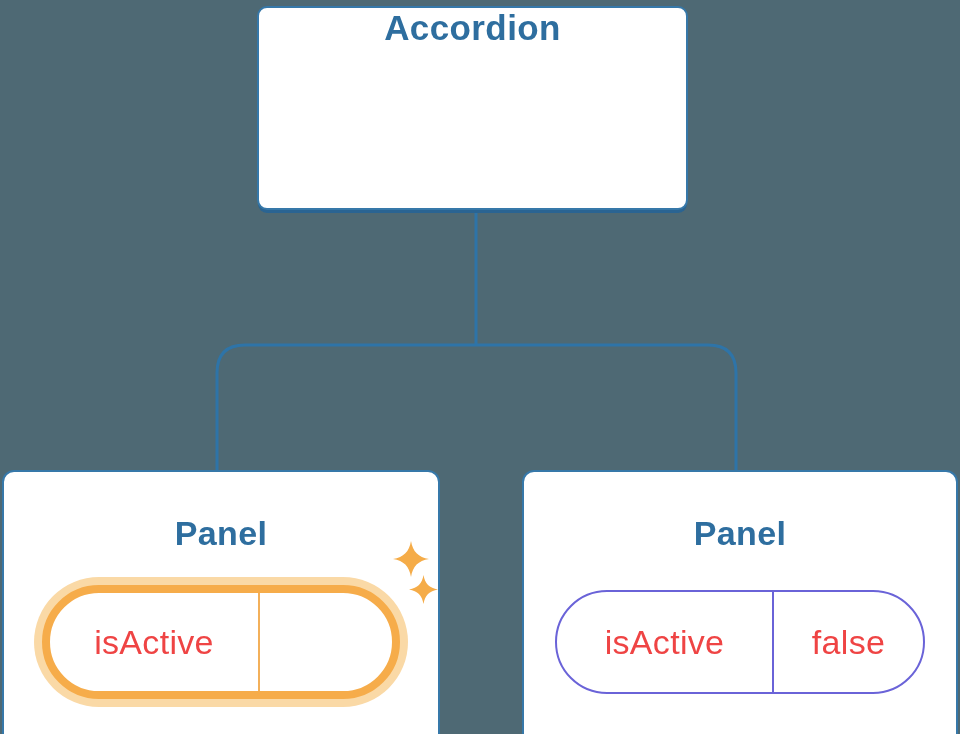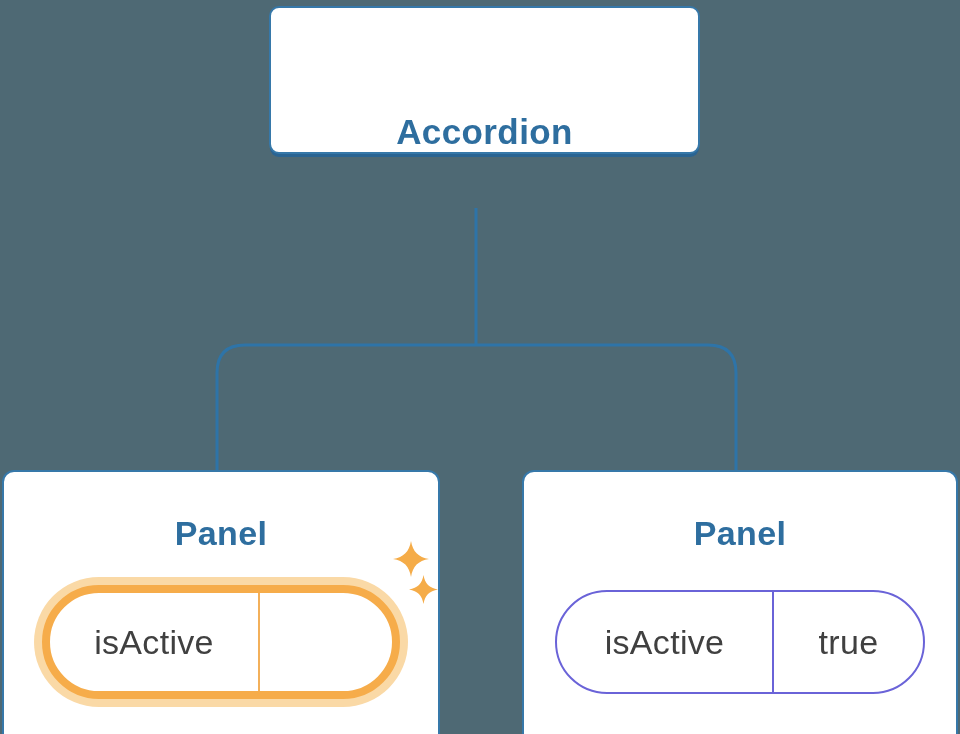--- a/index.html
+++ b/index.html
@@ -27,26 +27,25 @@
     position: absolute;
     background: #ffffff;
     border: 2px solid #3678A9;
     box-shadow: 0 4px 0 -1px #2A6492;
     box-sizing: border-box;
   }
   .root-node {
     left: 257px;
     top: 6px;
     width: 431px;
-    height: 148px;
+    height: 204px;
     border-radius: 10px;
     display: flex;
-    align-items: flex-end;
+    align-items: flex-start;
     justify-content: center;
-    margin-left: 12px;
   }
   .node-label {
     font-size: 35px;
     font-weight: 600;
     letter-spacing: 0.4px;
     color: #2E6E9F;
   }
   .panel-node {
     top: 470px;
     height: 320px;
@@ -89,21 +88,21 @@
     top: 118px;
     width: 370px;
     height: 104px;
     border: 2px solid #6A63D8;
   }
   .pill-cell {
     display: flex;
     align-items: center;
     justify-content: center;
     font-size: 34px;
-    color: #404040;
+    color: #ef4444;
     letter-spacing: 0.3px;
   }
   .pill-highlight .cell-key { flex: 0 0 208px; }
   .pill-highlight .cell-value { flex: 1 1 auto; }
   .pill-plain .cell-key { flex: 0 0 215px; }
   .pill-plain .cell-value { flex: 1 1 auto; }
   .pill-divider {
     flex: 0 0 2px;
     align-self: stretch;
   }
@@ -158,17 +157,17 @@
       <path d="M50 0 C55 30 70 45 100 50 C70 55 55 70 50 100 C45 70 30 55 0 50 C30 45 45 30 50 0 Z" fill="#F5AC48"></path>
     </svg>
   </div>
 
   <div class="node panel-node panel-right">
     <div class="panel-title">Panel</div>
 
     <div class="pill pill-plain">
       <div class="pill-cell cell-key">isActive</div>
       <div class="pill-divider divider-purple"></div>
-      <div class="pill-cell cell-value">true</div>
+      <div class="pill-cell cell-value">false</div>
     </div>
   </div>
 
 </div>
 
 </body></html>

